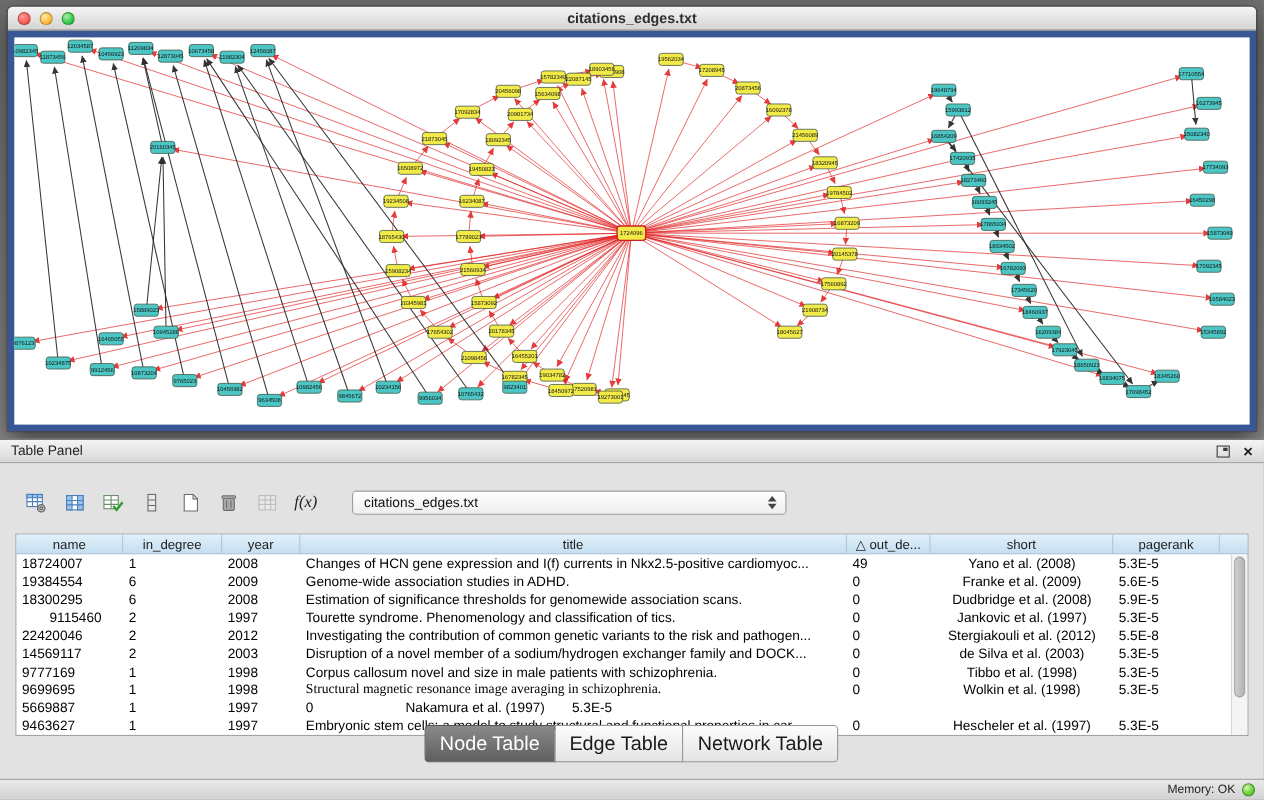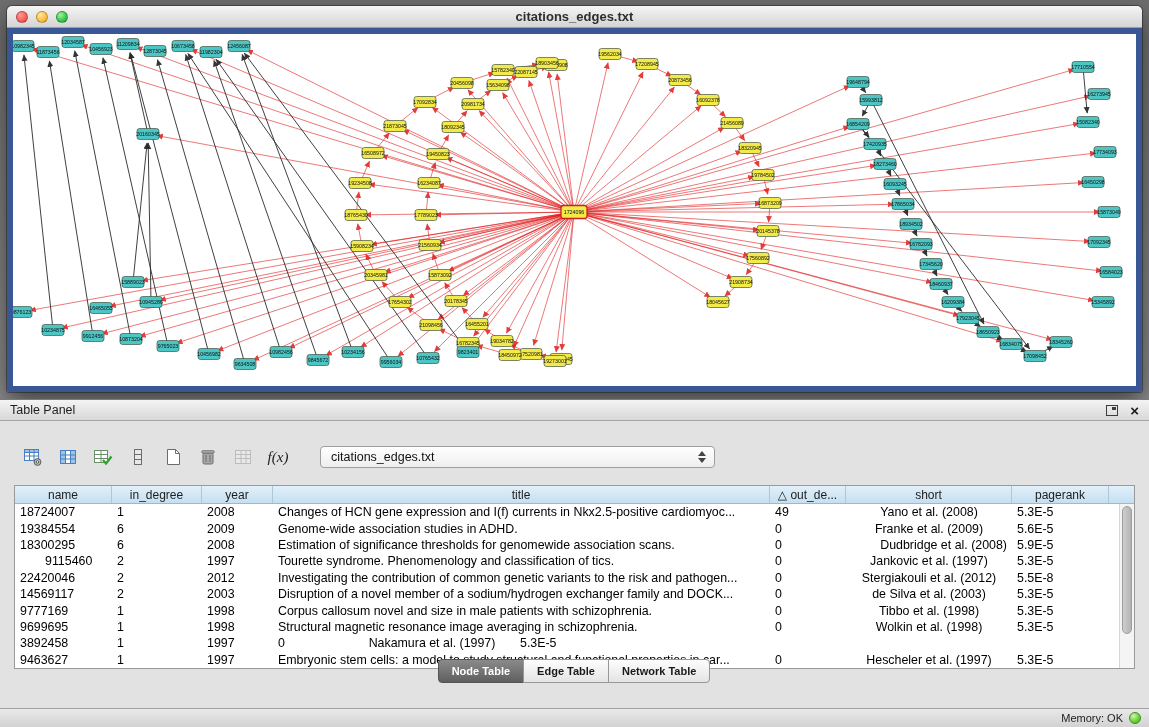--- a/index.html
+++ b/index.html
@@ -49,21 +49,21 @@
   .ghc { font-size:12px; color:#1d1d1d; display:flex; align-items:center; justify-content:center;
     border-right:1px solid #aec8da; overflow:hidden; white-space:nowrap; }
   .ghc:last-child { border-right:none; }
   .grid-body { position:relative; height:164px; overflow:hidden; }
   .grow { display:flex; height:16.4px; align-items:center; background:#fff; }
   .gc { font-size:12.4px; color:#000; padding:0 5px; overflow:hidden; white-space:nowrap; }
   .vscroll { position:absolute; right:0; top:0; width:15px; height:164px; background:#f4f4f4; border-left:1px solid #d6d6d6; }
   .vthumb { position:absolute; left:2px; top:2px; width:10px; height:78%; background:linear-gradient(90deg,#cfcfcf,#b3b3b3); border:1px solid #9d9d9d; border-radius:6px; }
 
   .tabbar { position:absolute; left:0; right:0; top:238px; display:flex; justify-content:center; }
-  .tab { height:24px; display:flex; align-items:center; padding:0 13px; font-size:11px; border:1px solid #979797; background:linear-gradient(#fdfdfd,#e4e4e4); color:#1a1a1a; margin-left:-1px;font-weight:bold; }
+  .tab { height:34px; display:flex; align-items:center; padding:0 13px; font-size:18px; border:1px solid #979797; background:linear-gradient(#fdfdfd,#e4e4e4); color:#1a1a1a; margin-left:-1px; }
   .tab.first { border-radius:4px 0 0 4px; }
   .tab.last { border-radius:0 4px 4px 0; }
   .tab.selected { background:linear-gradient(#8a8a8a,#5f5f5f); color:#fff; border-color:#555; }
 
   .statusbar { height:19px; background:linear-gradient(#e9e9e9,#d2d2d2); border-top:1px solid #a2a2a2;
     display:flex; align-items:center; justify-content:flex-end; padding-right:8px; gap:6px; flex:0 0 auto; }
   .mem-label { font-size:11px; color:#222; }
   .mem-dot { width:12px; height:12px; border-radius:50%; border:1px solid #3f8f22;
     background:radial-gradient(circle at 35% 30%, #d3f7ae, #6fd33a 55%, #3fae1e); }
 </style>
@@ -739,21 +739,21 @@
             <div class="gc" style="width: 76px;">0</div>
             <div class="gc" style="width: 166px; text-align: center;">Franke et al. (2009)</div>
             <div class="gc" style="width: 97px;">5.6E-5</div>
           </div>
           <div class="grow">
             <div class="gc" style="width: 97px;">18300295</div>
             <div class="gc" style="width: 90px;">6</div>
             <div class="gc" style="width: 71px;">2008</div>
             <div class="gc" style="width: 497px;">Estimation of significance thresholds for genomewide association scans.</div>
             <div class="gc" style="width: 76px;">0</div>
-            <div class="gc" style="width: 166px; text-align: right;">Dudbridge et al. (2008)</div>
+            <div class="gc" style="width: 166px; text-align: center;">Dudbridge et al. (2008)</div>
             <div class="gc" style="width: 97px;">5.9E-5</div>
           </div>
           <div class="grow">
             <div class="gc" style="width: 97px; padding-left: 30px;">9115460</div>
             <div class="gc" style="width: 90px;">2</div>
             <div class="gc" style="width: 71px;">1997</div>
             <div class="gc" style="width: 497px;">Tourette syndrome. Phenomenology and classification of tics.</div>
             <div class="gc" style="width: 76px;">0</div>
             <div class="gc" style="width: 166px; text-align: center;">Jankovic et al. (1997)</div>
             <div class="gc" style="width: 97px;">5.3E-5</div>
@@ -782,27 +782,27 @@
             <div class="gc" style="width: 71px;">1998</div>
             <div class="gc" style="width: 497px;">Corpus callosum novel and size in male patients with schizophrenia.</div>
             <div class="gc" style="width: 76px;">0</div>
             <div class="gc" style="width: 166px; text-align: center;">Tibbo et al. (1998)</div>
             <div class="gc" style="width: 97px;">5.3E-5</div>
           </div>
           <div class="grow">
             <div class="gc" style="width: 97px;">9699695</div>
             <div class="gc" style="width: 90px;">1</div>
             <div class="gc" style="width: 71px;">1998</div>
-            <div class="gc" style="width: 497px;">Structural magnetic resonance image averaging in schizophrenia.</div>
+            <div class="gc" style="width: 497px; font-family: Liberation Serif, serif;">Structural magnetic resonance image averaging in schizophrenia.</div>
             <div class="gc" style="width: 76px;">0</div>
             <div class="gc" style="width: 166px; text-align: center;">Wolkin et al. (1998)</div>
             <div class="gc" style="width: 97px;">5.3E-5</div>
           </div>
           <div class="grow">
-            <div class="gc" style="width: 97px;">3892458</div>
+            <div class="gc" style="width: 97px;">5669887</div>
             <div class="gc" style="width: 90px;">1</div>
             <div class="gc" style="width: 71px;">1997</div>
             <div class="gc" style="width: 76px;">0</div>
             <div class="gc" style="width: 166px; text-align: center;">Nakamura et al. (1997)</div>
             <div class="gc" style="width: 97px;">5.3E-5</div>
           </div>
           <div class="grow">
             <div class="gc" style="width: 97px;">9463627</div>
             <div class="gc" style="width: 90px;">1</div>
             <div class="gc" style="width: 71px;">1997</div>

